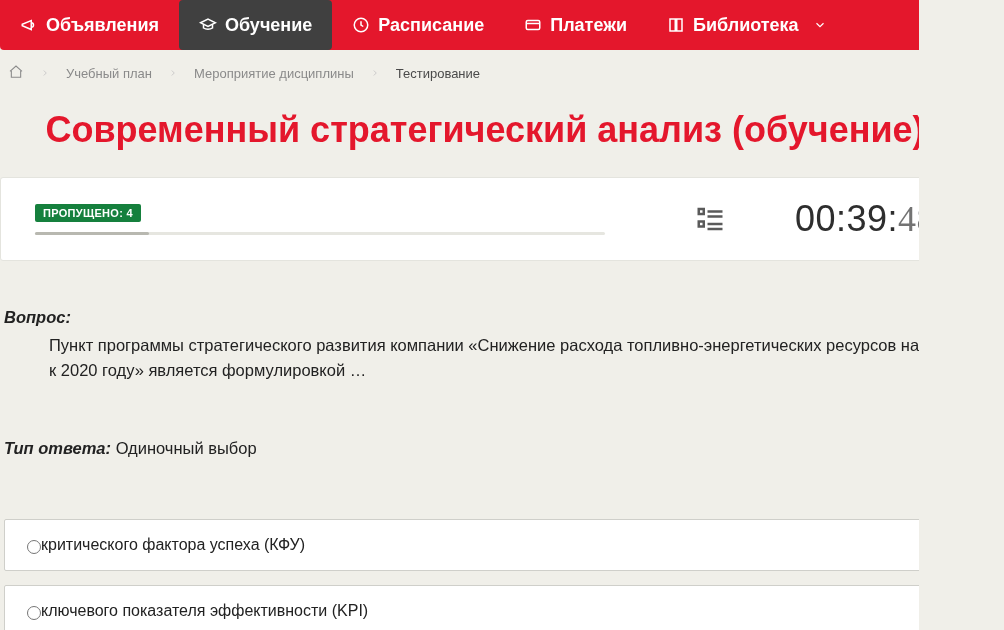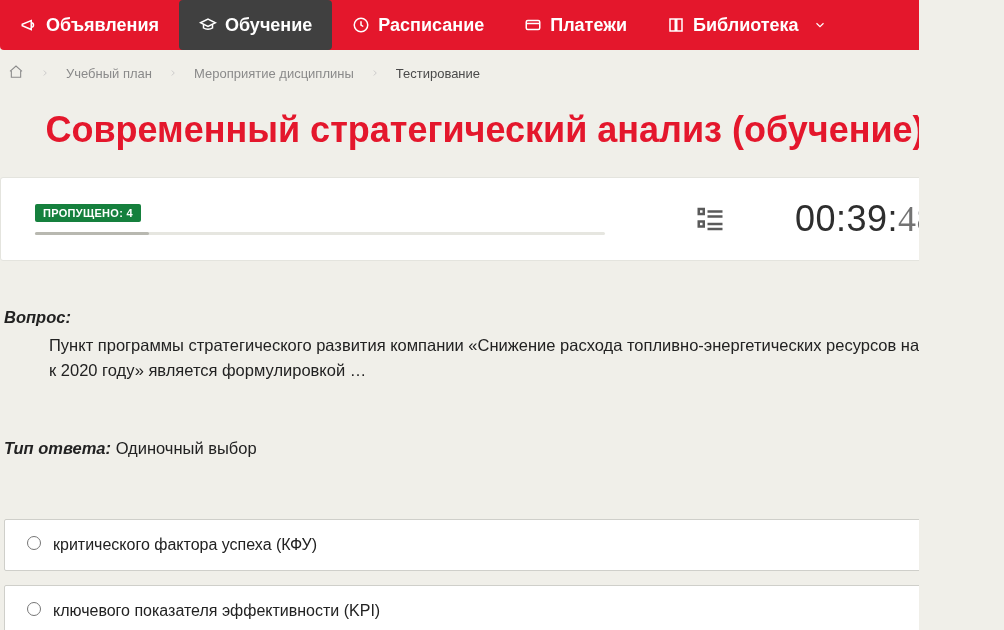--- a/index.html
+++ b/index.html
@@ -144,22 +144,22 @@
     flex-direction: column;
     gap: 14px;
     padding: 0 4px;
   }
   .answer {
     background: #fff;
     border: 1px solid #cfcfca;
     border-radius: 2px;
     padding: 16px 22px;
     display: flex;
-    align-items: flex-start;
-    gap: 12px;
+    align-items: flex-end;
+    gap: 0;
     cursor: pointer;
     font-size: 16px;
   }
   .answer input[type="radio"] {
     width: 14px; height: 14px;
     accent-color: #666;
     cursor: pointer;
   }
 
   

